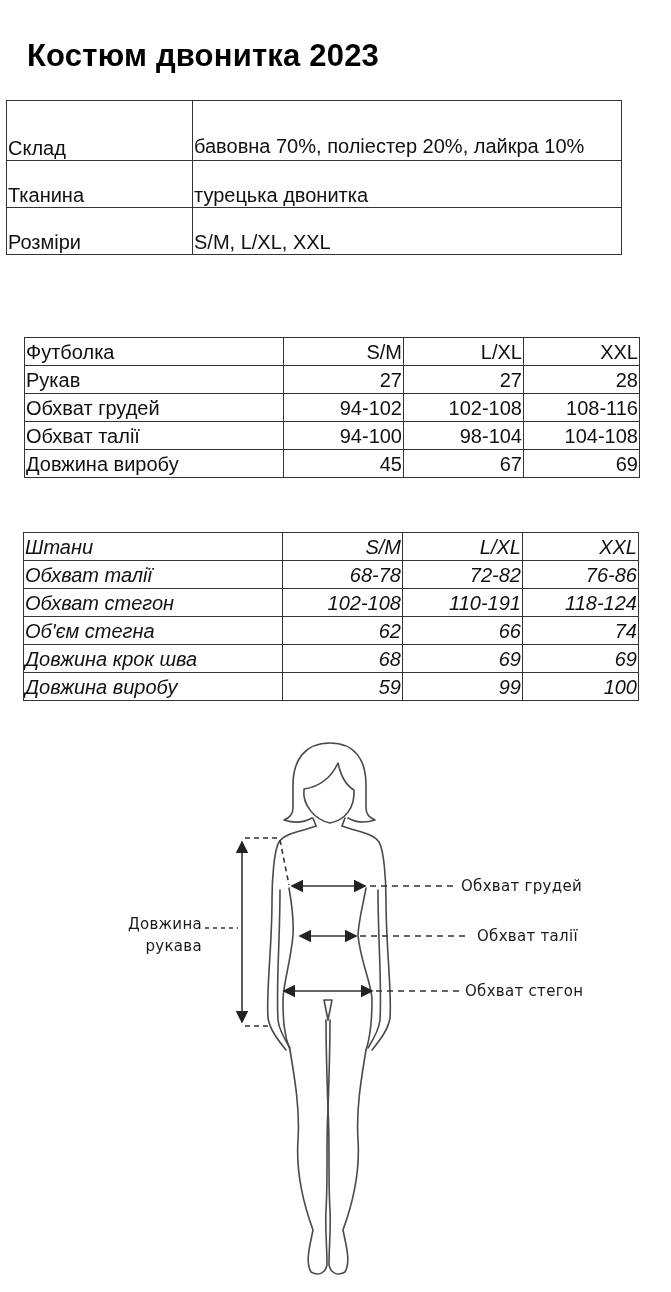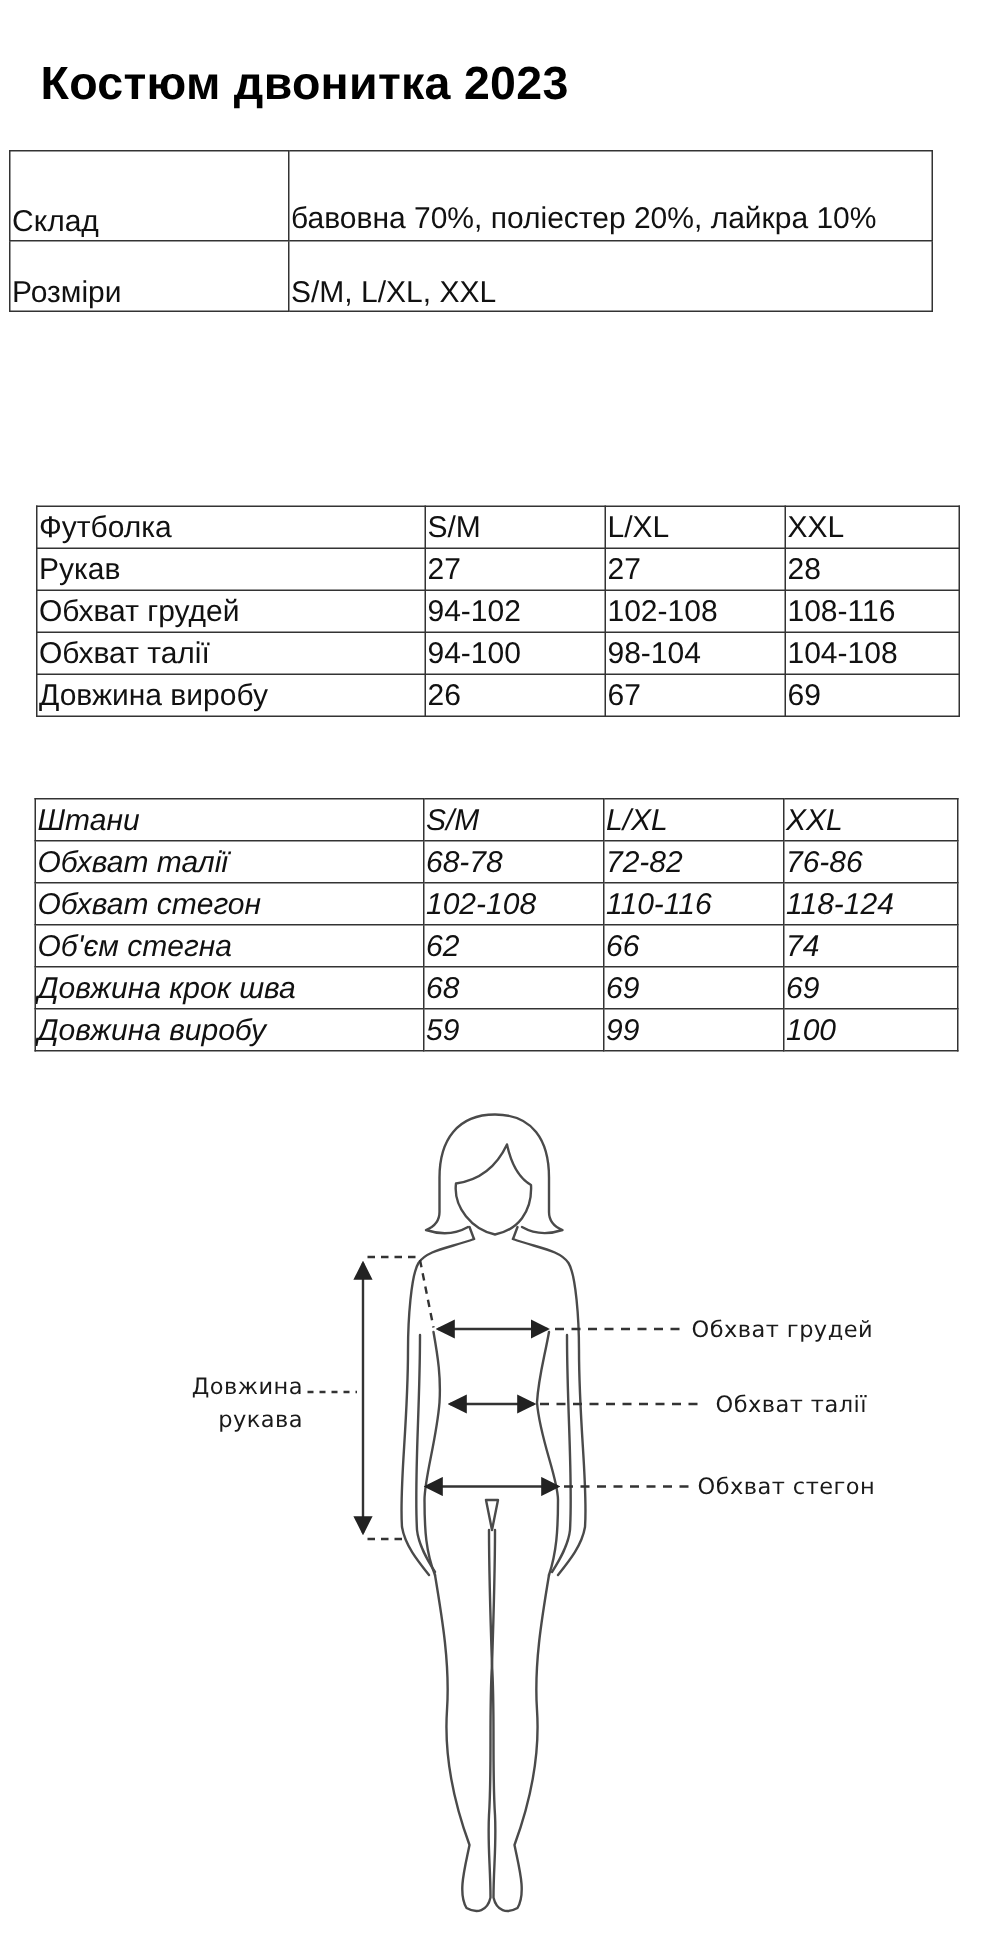--- a/index.html
+++ b/index.html
@@ -9,40 +9,44 @@
            letter-spacing: 0.2px; color: #000000; white-space: nowrap; }
   table { position: absolute; border-collapse: collapse; table-layout: fixed; }
   td { border: 1.5px solid #333; padding: 0 1px; font-size: 20px; line-height: 22px;
        color: #111; white-space: nowrap; overflow: hidden; }
   #t1 { left: 6px; top: 100px; width: 615px; }
   #t1 td { vertical-align: bottom; padding-bottom: 1px; }
   #t1 td.wrap { white-space: normal; line-height: 25px; }
   #t2 { left: 24px; top: 337px; width: 615px; }
   #t3 { left: 23px; top: 532px; width: 615px; font-style: italic; }
   #t2 td, #t3 td { height: 27px; vertical-align: middle; }
-  td.c { text-align: left; }
+  td.c { text-align: right; }
   .fig { position: absolute; left: 0; top: 720px; }
   .fig-label { position: absolute; font-family: "DejaVu Sans", sans-serif; font-size: 15px;
                color: #1a1a1a; white-space: nowrap; letter-spacing: 0.3px; }
   .sleeve-label { left: 92px; top: 913px; width: 110px; text-align: right; line-height: 22px; }
 </style>
 </head>
 <body>
 
 <div class="title">Костюм двонитка 2023</div>
 
 <table id="t1">
   <colgroup>
       <col style="width:186px">
       <col style="width:429px">
     </colgroup>
   <tbody>
       <tr style="height:60px">
     <td>Склад</td>
     <td class="wrap">бавовна 70%, поліестер 20%, лайкра 10%</td>
+  </tr>
+  <tr style="height:47px">
+    <td>Тканина</td>
+    <td>турецька двонитка</td>
   </tr>
   <tr style="height:47px">
     <td>Розміри</td>
     <td>S/M, L/XL, XXL</td>
   </tr>
 </tbody>
   </table>
 
 <table id="t2">
   <colgroup>
@@ -71,21 +75,21 @@
     <td class="c">108-116</td>
   </tr>
   <tr>
     <td>Обхват талії</td>
     <td class="c">94-100</td>
     <td class="c">98-104</td>
     <td class="c">104-108</td>
   </tr>
   <tr>
     <td>Довжина виробу</td>
-    <td class="c">26</td>
+    <td class="c">45</td>
     <td class="c">67</td>
     <td class="c">69</td>
   </tr>
 </tbody>
   </table>
 
 <table id="t3">
   <colgroup>
       <col style="width:259px">
       <col style="width:120px">
@@ -101,21 +105,21 @@
   </tr>
   <tr>
     <td>Обхват талії</td>
     <td class="c">68-78</td>
     <td class="c">72-82</td>
     <td class="c">76-86</td>
   </tr>
   <tr>
     <td>Обхват стегон</td>
     <td class="c">102-108</td>
-    <td class="c">110-116</td>
+    <td class="c">110-191</td>
     <td class="c">118-124</td>
   </tr>
   <tr>
     <td>Об'єм стегна</td>
     <td class="c">62</td>
     <td class="c">66</td>
     <td class="c">74</td>
   </tr>
   <tr>
     <td>Довжина крок шва</td>

